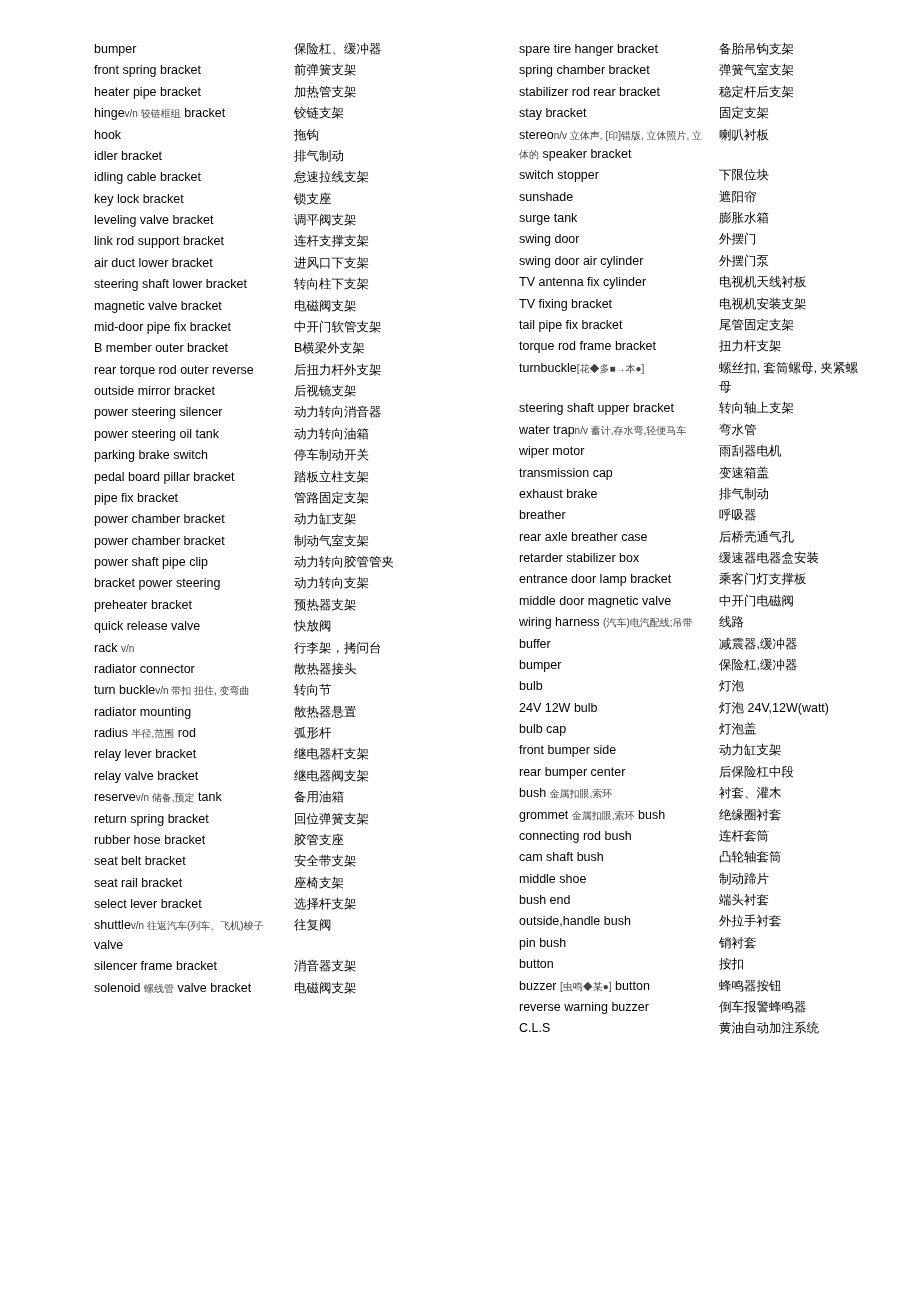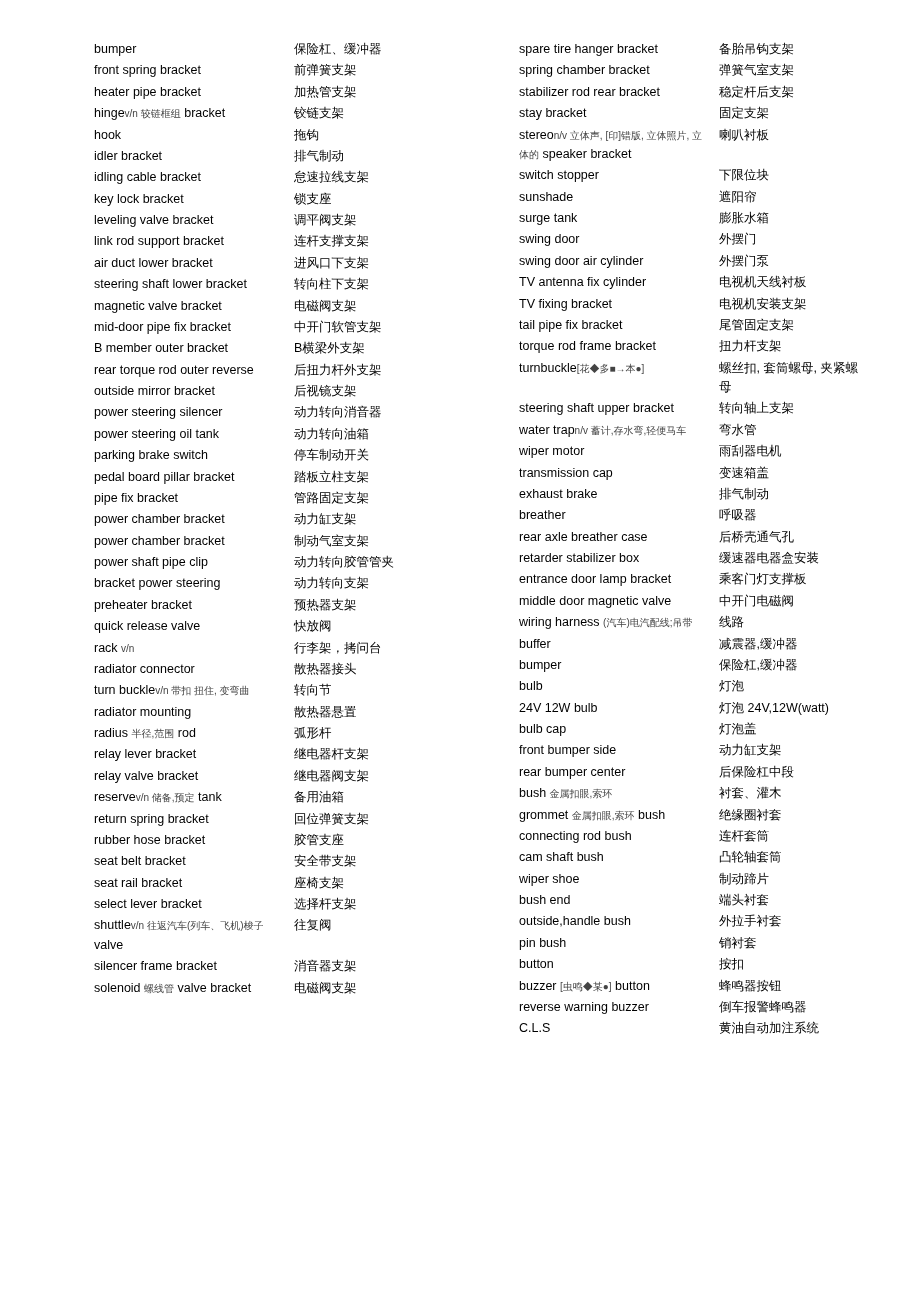--- a/index.html
+++ b/index.html
@@ -374,21 +374,21 @@
       </div>
       <div class="entry">
         <span class="entry-en">connecting rod bush</span>
         <span class="entry-cn">连杆套筒</span>
       </div>
       <div class="entry">
         <span class="entry-en">cam shaft bush</span>
         <span class="entry-cn">凸轮轴套筒</span>
       </div>
       <div class="entry">
-        <span class="entry-en">wiper shoe</span>
+        <span class="entry-en">middle shoe</span>
         <span class="entry-cn">制动蹄片</span>
       </div>
       <div class="entry">
         <span class="entry-en">bush end</span>
         <span class="entry-cn">端头衬套</span>
       </div>
       <div class="entry">
         <span class="entry-en">outside,handle bush</span>
         <span class="entry-cn">外拉手衬套</span>
       </div>

